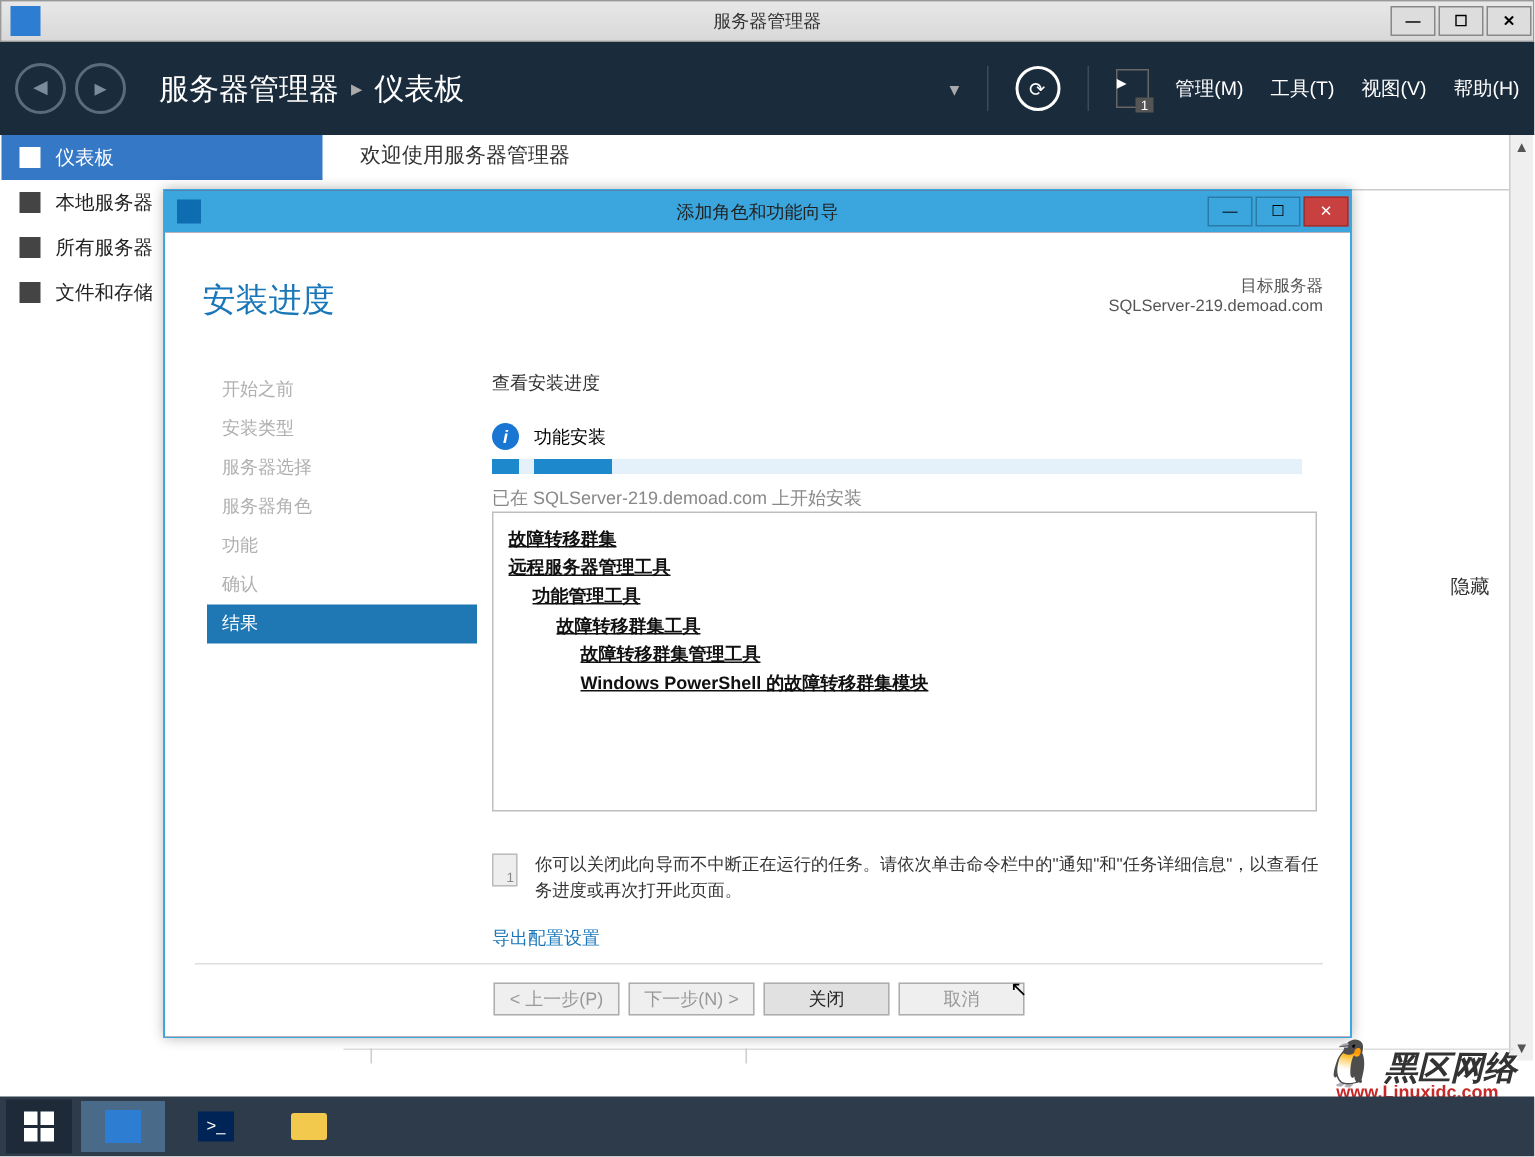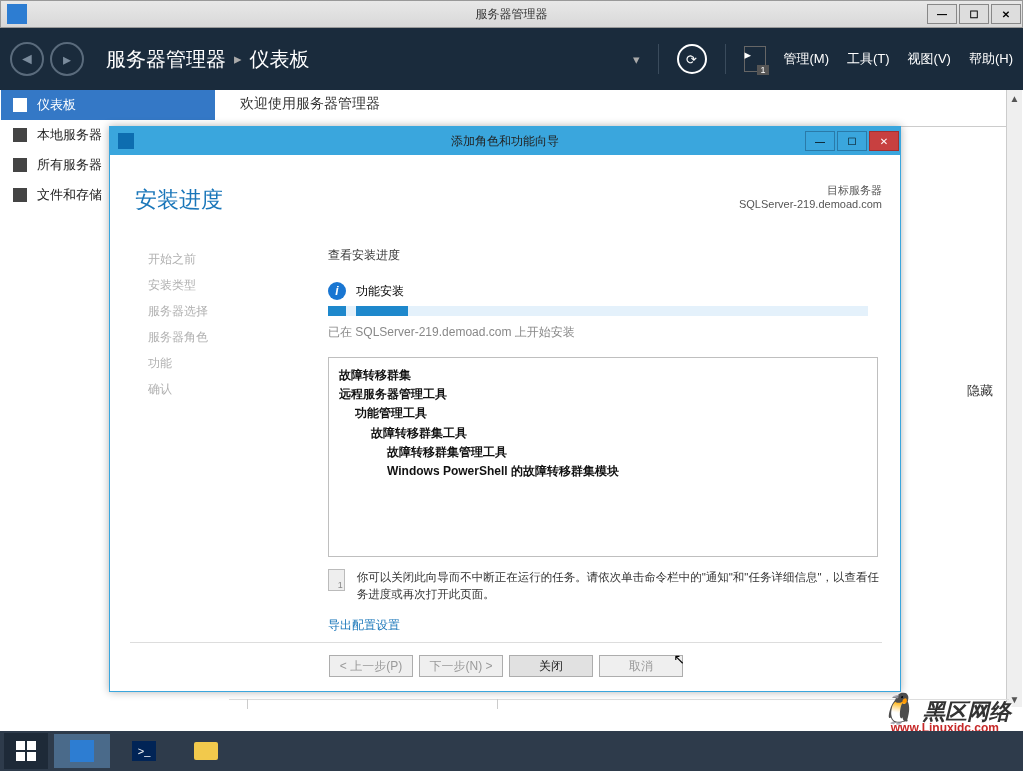--- a/index.html
+++ b/index.html
@@ -61,21 +61,21 @@
 .wiz-nav-item { height:26px; font-size:12px; color:#b0b0b0; padding:4px 10px; }
 .wiz-nav-item.current { background:#1f77b4; color:#fff; }
 
 .wiz-main { position:absolute; top:92px; left:218px; right:18px; }
 .section-label { font-size:12px; color:#333; }
 .info-row { display:flex; align-items:center; gap:10px; margin-top:18px; }
 .info-icon { width:18px; height:18px; border-radius:50%; background:#1976d2; color:#fff; display:flex; align-items:center; justify-content:center; font-size:12px; font-style:italic; font-weight:bold; }
 .progress { margin-top:6px; width:540px; height:10px; background:#e4f1fb; position:relative; overflow:hidden; }
 .progress .seg { position:absolute; top:0; height:100%; background:#1e88cc; }
 .status-line { font-size:12px; color:#888; margin-top:8px; }
-.result-box { margin-top:16px; width:550px; height:200px; border:1px solid #bfbfbf; padding:8px 10px; font-size:12px; color:#111; line-height:1.6; }
+.result-box { width:550px; height:200px; border:1px solid #bfbfbf; padding:8px 10px; font-size:12px; color:#111; line-height:1.6;text-decoration:underline; }
 .indent1{ padding-left:16px; } .indent2{ padding-left:32px; } .indent3{ padding-left:48px; }
 
 .note-row { position:absolute; top:414px; left:218px; display:flex; gap:12px; width:560px; }
 .note-icon { width:20px; height:22px; border:1px solid #bbb; background:#eee; display:flex; align-items:flex-end; justify-content:flex-end; font-size:9px; color:#888; padding:0 1px 0 0; }
 .note-text { font-size:11.5px; color:#333; line-height:1.5; }
 .export-link { position:absolute; top:462px; left:218px; font-size:12px; color:#1976b9; }
 
 .wiz-buttons { position:absolute; bottom:14px; right:18px; display:flex; gap:6px; border-top:1px solid #ddd; padding-top:12px; width:752px; justify-content:center; }
 .wbtn { width:84px; height:22px; font-size:12px; border:1px solid #adadad; background:#efefef; color:#999; display:flex; align-items:center; justify-content:center; }
 .wbtn.enabled { color:#222; background:#e1e1e1; }
@@ -179,20 +179,21 @@
       <div>SQLServer-219.demoad.com</div>
     </div>
 
     <div class="wiz-nav">
       <div class="wiz-nav-item">开始之前</div>
       <div class="wiz-nav-item">安装类型</div>
       <div class="wiz-nav-item">服务器选择</div>
       <div class="wiz-nav-item">服务器角色</div>
       <div class="wiz-nav-item">功能</div>
       <div class="wiz-nav-item">确认</div>
+      <div class="wiz-nav-item current">结果</div>
     </div>
 
     <div class="wiz-main">
       <div class="section-label">查看安装进度</div>
       <div class="info-row">
         <div class="info-icon">i</div>
         <div style="font-size:12px;">功能安装</div>
       </div>
       <div class="progress">
         <div class="seg" style="left:0;width:18px;"></div>

